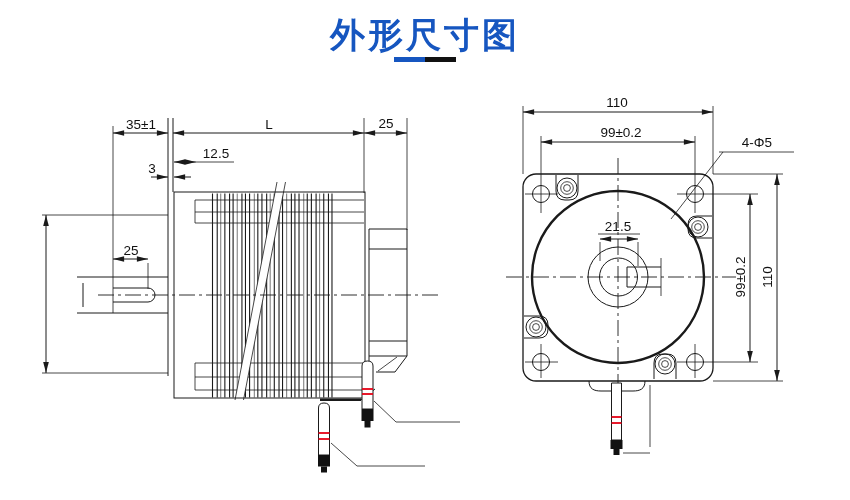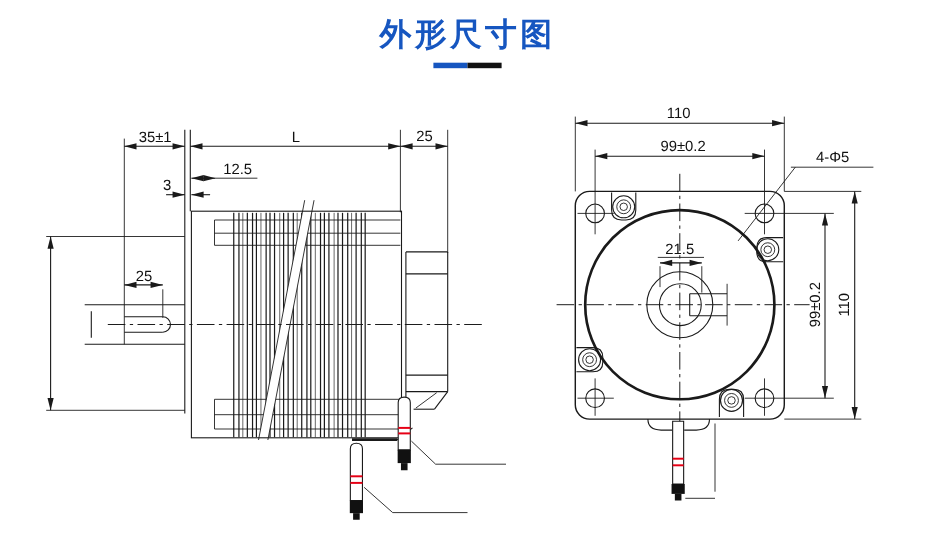--- a/index.html
+++ b/index.html
@@ -1,19 +1,19 @@
 <!DOCTYPE html>
 <html><head>
 <meta charset="utf-8">
 <style>
   html,body{margin:0;padding:0;background:#fff;}
   .canvas{position:relative;width:850px;height:500px;background:#fff;overflow:hidden;
           font-family:"Liberation Sans","DejaVu Sans",sans-serif;}
   .title{position:absolute;top:12px;left:0;width:100%;text-align:center;margin:0;
-         font-size:29px;font-weight:bold;letter-spacing:3px;}
+         font-size:35px;font-weight:bold;letter-spacing:3px;}
   .underline-wrap{position:absolute;top:57px;left:0;width:100%;text-align:center;line-height:0;}
   .underline-wrap span{display:inline-block;height:5px;width:31px;vertical-align:top;}
   svg text{font-family:"Liberation Sans","DejaVu Sans",sans-serif;font-size:13.5px;fill:#111;}
   .ln{stroke:#1a1a1a;stroke-width:1;fill:none;}
   .lt{stroke:#1a1a1a;stroke-width:0.8;fill:none;}
   .bold{stroke:#1a1a1a;stroke-width:2.4;fill:none;}
   .med{stroke:#1a1a1a;stroke-width:1.3;fill:none;}
   .cl{stroke:#1a1a1a;stroke-width:0.9;fill:none;stroke-dasharray:16 4 3 4;}
   .dim{stroke:#1a1a1a;stroke-width:1;fill:none;marker-start:url(#dimS);marker-end:url(#dimE);}
   .dimE{stroke:#1a1a1a;stroke-width:1;fill:none;marker-end:url(#dimE);}

